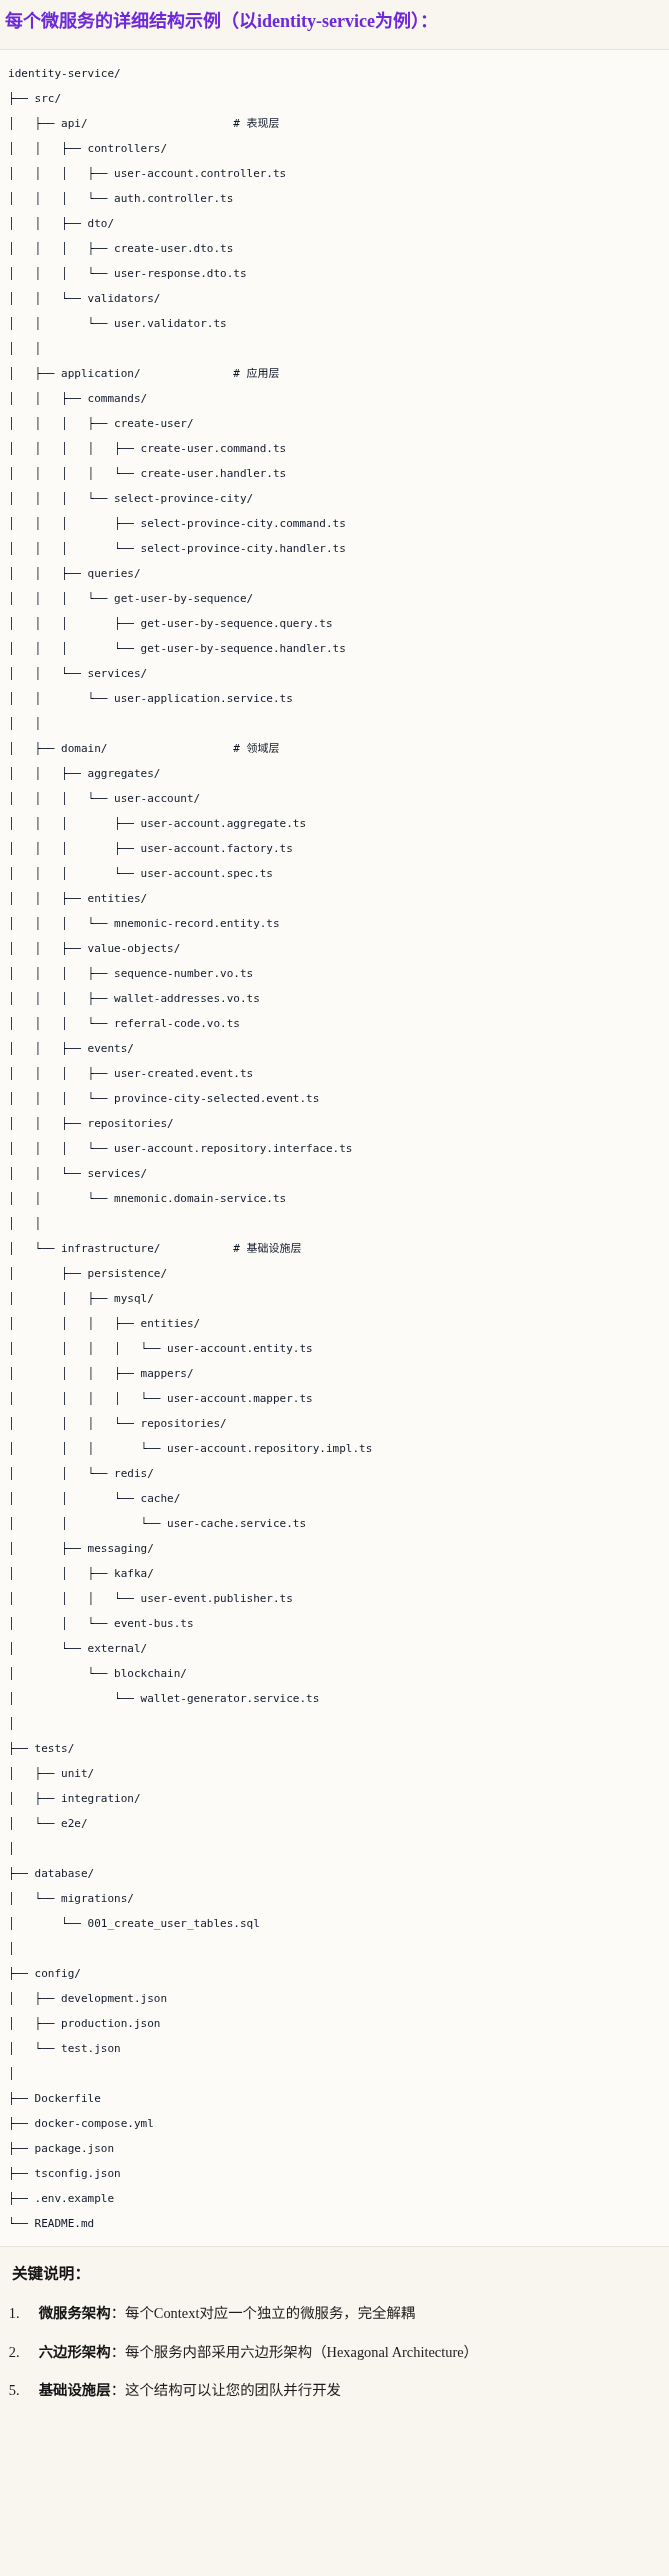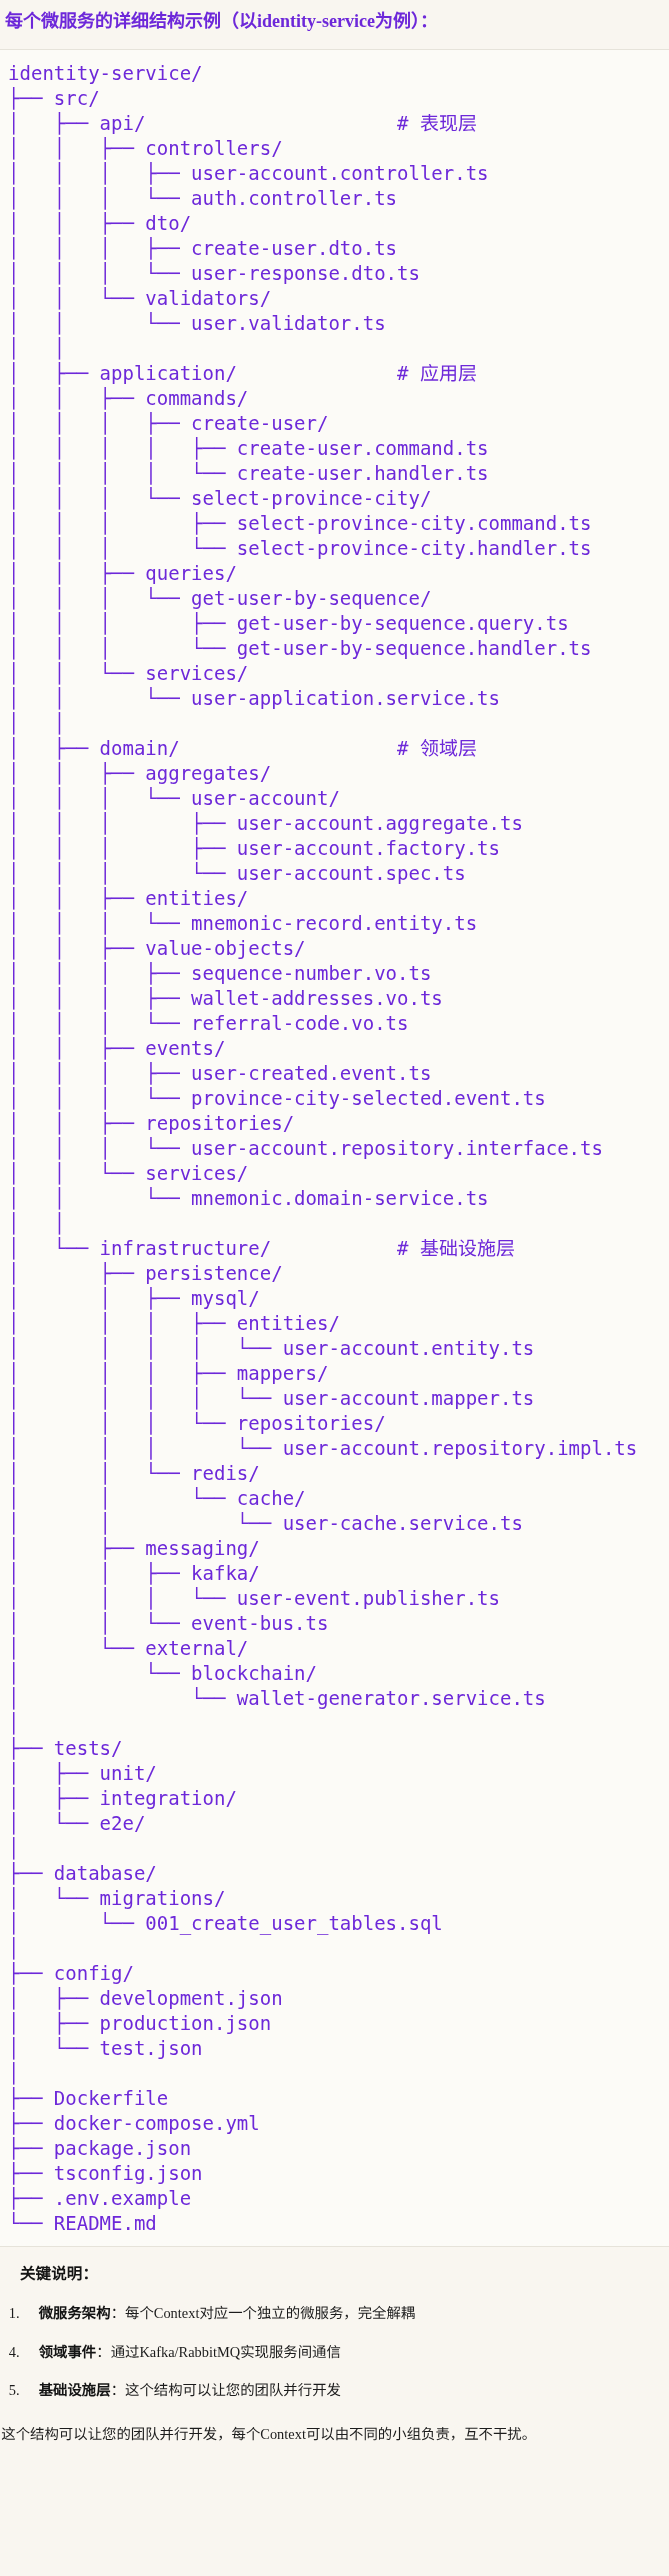--- a/index.html
+++ b/index.html
@@ -20,36 +20,36 @@
     margin: 0;
     padding: 8.8px 5px 6.3px 5px;
   }
   .tree-block {
     margin: 10px 0 0 0;
     background: #fcfbf7;
     border-top: 0.6px solid #e6e3da;
     border-bottom: 0.6px solid #e6e3da;
     padding: 11.3px 6.3px 10px 8.1px;
     font-family: "DejaVu Sans Mono", monospace;
-    font-size: 19px;
+    font-size: 11px;
     line-height: 25px;
-    color: #6d28d9;
+    color: #0f172a;
     white-space: pre;
     overflow: hidden;
   }
   .notes {
     padding: 16.3px 0 19px 0;
   }
   .notes-heading {
     font-size: 15.6px;
     line-height: 20.6px;
     font-weight: 700;
     color: #141414;
     margin: 0 0 19px 0;
-    padding-left: 20px;
+    padding-left: 12px;
   }
   .notes-list {
     list-style: none;
     margin: 0;
     padding: 0 0 0 8.8px;
   }
   .note-item {
     font-size: 14.4px;
     line-height: 21px;
     margin: 0 0 17.5px 0;
@@ -161,18 +161,17 @@
 ├── docker-compose.yml
 ├── package.json
 ├── tsconfig.json
 ├── .env.example
 └── README.md</pre>
 
 <section class="notes">
   <h2 class="notes-heading">关键说明：</h2>
   <ol class="notes-list">
     <li class="note-item"><span class="note-num">1.</span><span class="note-term">微服务架构</span><span class="note-rest">：每个Context对应一个独立的微服务，完全解耦</span></li>
-    <li class="note-item"><span class="note-num">4.</span><span class="note-term">领域事件</span><span class="note-rest">：通过Kafka/RabbitMQ实现服务间通信</span></li>
+    <li class="note-item"><span class="note-num">2.</span><span class="note-term">六边形架构</span><span class="note-rest">：每个服务内部采用六边形架构（Hexagonal Architecture）</span></li>
     <li class="note-item"><span class="note-num">5.</span><span class="note-term">基础设施层</span><span class="note-rest">：这个结构可以让您的团队并行开发</span></li>
   </ol>
-  <p class="closing-note">这个结构可以让您的团队并行开发，每个Context可以由不同的小组负责，互不干扰。</p>
 </section>
 
 
 </body></html>

